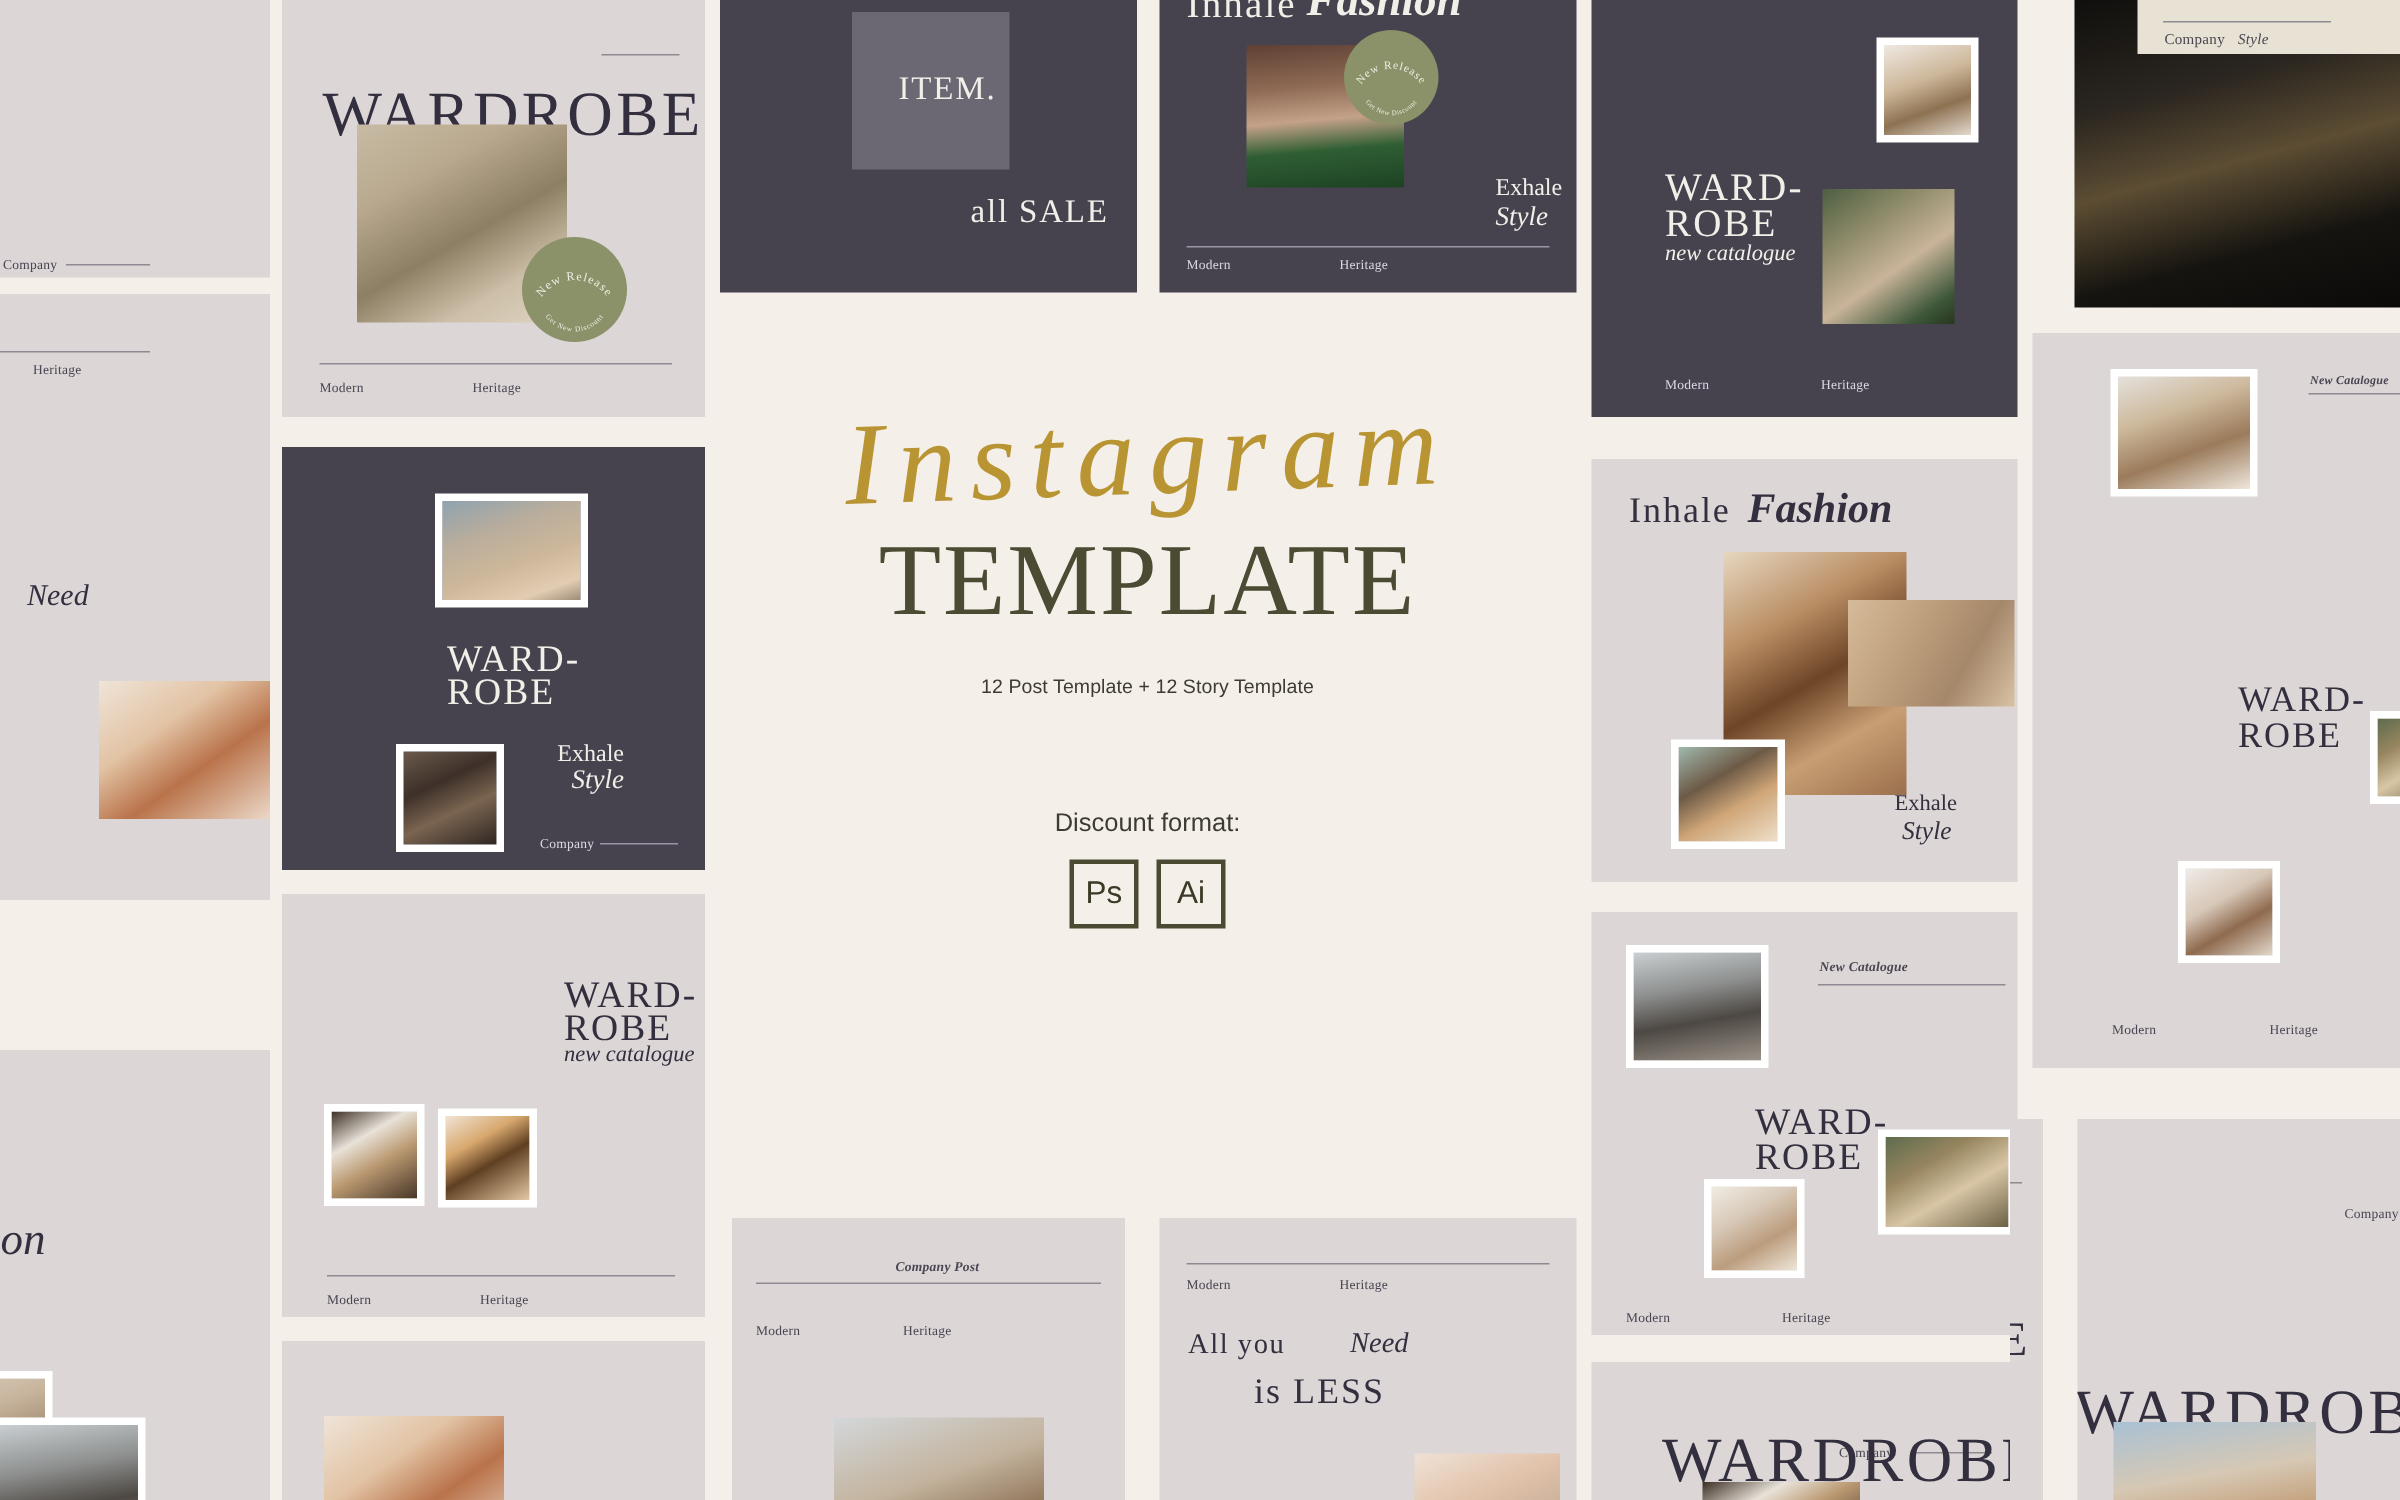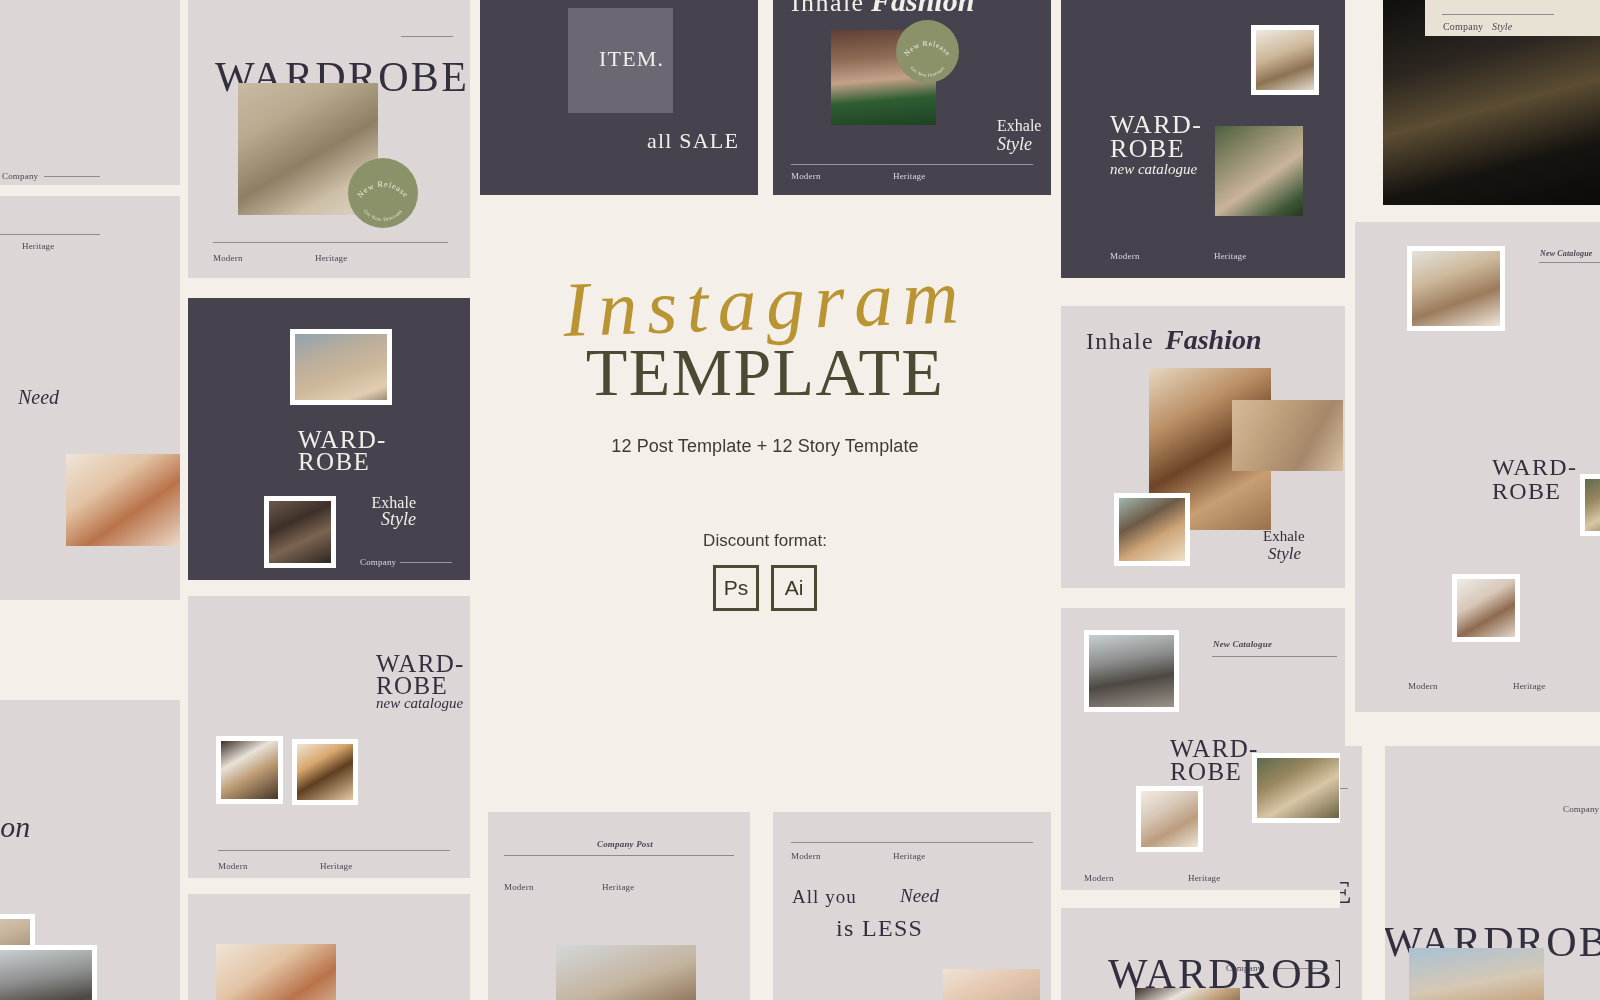--- a/index.html
+++ b/index.html
@@ -81,24 +81,24 @@
     font-family:"Liberation Serif", serif; font-style:italic;
     color:#b99433; font-size:78px; line-height:.9;
     letter-spacing:.12em; transform:rotate(-2deg);
     margin-bottom:-6px;
   }
   .hero-line1, .hero-line2 {
     font-family:"Liberation Serif", serif;
     color:#4b4a33; letter-spacing:.02em; line-height:1.02;
   }
   .hero-line1 { font-size:68px; }
-  .hero-line2 { font-size:68px; margin-top:6px; }
+  .hero-line2 { font-size:68px; margin-top:20px; }
   .hero-sub {
     margin-top:28px; font-family:"Liberation Sans", sans-serif;
-    font-size:18px; color:#3e3b33; letter-spacing:.005em;
+    font-size:13px; color:#3e3b33; letter-spacing:.005em;
   }
   .fmt-label {
     margin-top:74px; font-family:"Liberation Sans", sans-serif;
     font-size:17px; color:#3e3b33;
   }
   .fmt-row { margin-top:14px; display:flex; gap:12px; }
   .fmt-box {
     width:46px; height:46px; border:3px solid #4b4a33;
     display:flex; align-items:center; justify-content:center;
     font-family:"Liberation Sans", sans-serif; font-size:21px;

